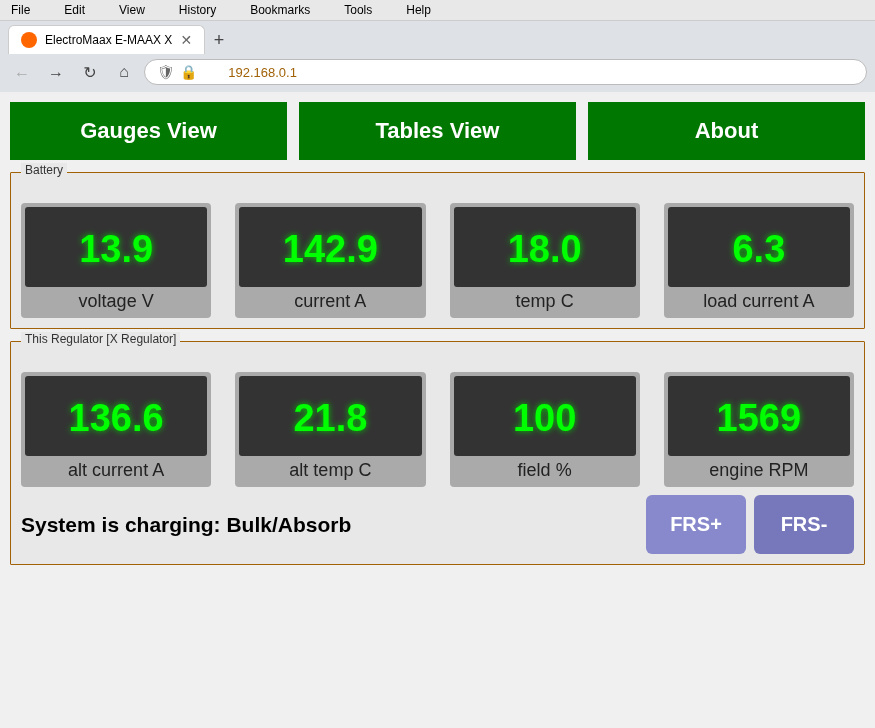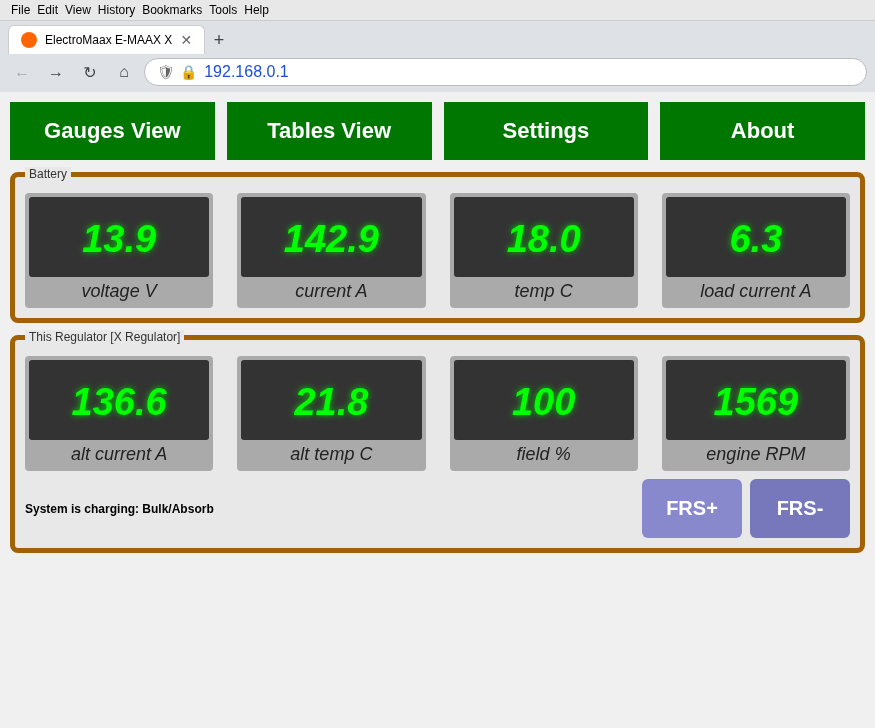--- a/index.html
+++ b/index.html
@@ -10,21 +10,21 @@
       font-size: 14px;
       width: 875px;
       height: 728px;
       overflow: hidden;
     }
 
     
     .menu-bar {
       background: #e8e8e8;
       display: flex;
-      gap: 1px;
+      gap: 28px;
       padding: 2px 8px;
       font-size: 12px;
       border-bottom: 1px solid #ccc;
     }
     .menu-bar span {
       cursor: pointer;
       padding: 1px 3px;
     }
 
     .tab-bar {
@@ -102,21 +102,21 @@
       border-radius: 20px;
       padding: 4px 12px;
       display: flex;
       align-items: center;
       gap: 6px;
       font-size: 13px;
     }
 
     .url-shield { color: #666; font-size: 14px; }
     .url-lock { color: #666; font-size: 14px; }
-    .url-text { color: #1d4ed8; font-size: 16px; }
+    .url-text { color: #a16207; font-size: 13px; margin-left: 24px; }
 
     
     .app-content {
       background: #f0f0f0;
       padding: 10px;
     }
 
     
     .nav-buttons {
       display: flex;
@@ -132,43 +132,42 @@
       border: none;
       padding: 16px 10px;
       font-size: 22px;
       font-weight: bold;
       cursor: pointer;
       text-align: center;
     }
 
     
     .panel {
-      border: 5px solid #a16207;
-      border-radius: 8px;
+      border: 1px solid #a16207;
+      border-radius: 1px;
       padding: 10px;
       margin-bottom: 12px;
       background: #e8e8e8;
       position: relative;
     }
 
     .panel-title {
       position: absolute;
       top: -10px;
       left: 10px;
       background: #e8e8e8;
       padding: 0 4px;
       font-size: 12px;
       color: #333;
     }
 
     .gauges-row {
       display: flex;
       gap: 24px;
-      margin-top: 6px;
-      font-style: italic;
+      margin-top: 20px;
     }
 
     .gauge-box {
       flex: 1;
       background: #aaaaaa;
       border-radius: 4px;
       padding: 4px;
       display: flex;
       flex-direction: column;
       align-items: stretch;
@@ -203,21 +202,21 @@
     
     .bottom-row {
       display: flex;
       gap: 10px;
       align-items: center;
       margin-top: 8px;
     }
 
     .status-text {
       flex: 1;
-      font-size: 12px;
+      font-size: 21px;
       font-weight: bold;
       color: #000;
     }
 
     .frs-buttons {
       display: flex;
       gap: 8px;
     }
 
     .frs-btn {
@@ -268,21 +267,20 @@
     <span class="url-lock">🔒</span>
     <span class="url-text">192.168.0.1</span>
   </div>
 </div>
 
 <div class="app-content">
 
   <div class="nav-buttons">
     <button class="nav-btn-app">Gauges View</button>
     <button class="nav-btn-app">Tables View</button>
-    <button class="nav-btn-app">Settings</button>
     <button class="nav-btn-app">About</button>
   </div>
 
   <div class="panel">
     <span class="panel-title">Battery</span>
     <div class="gauges-row">
 
       <div class="gauge-box">
         <div class="gauge-inner">
           <span class="gauge-value">13.9</span>

